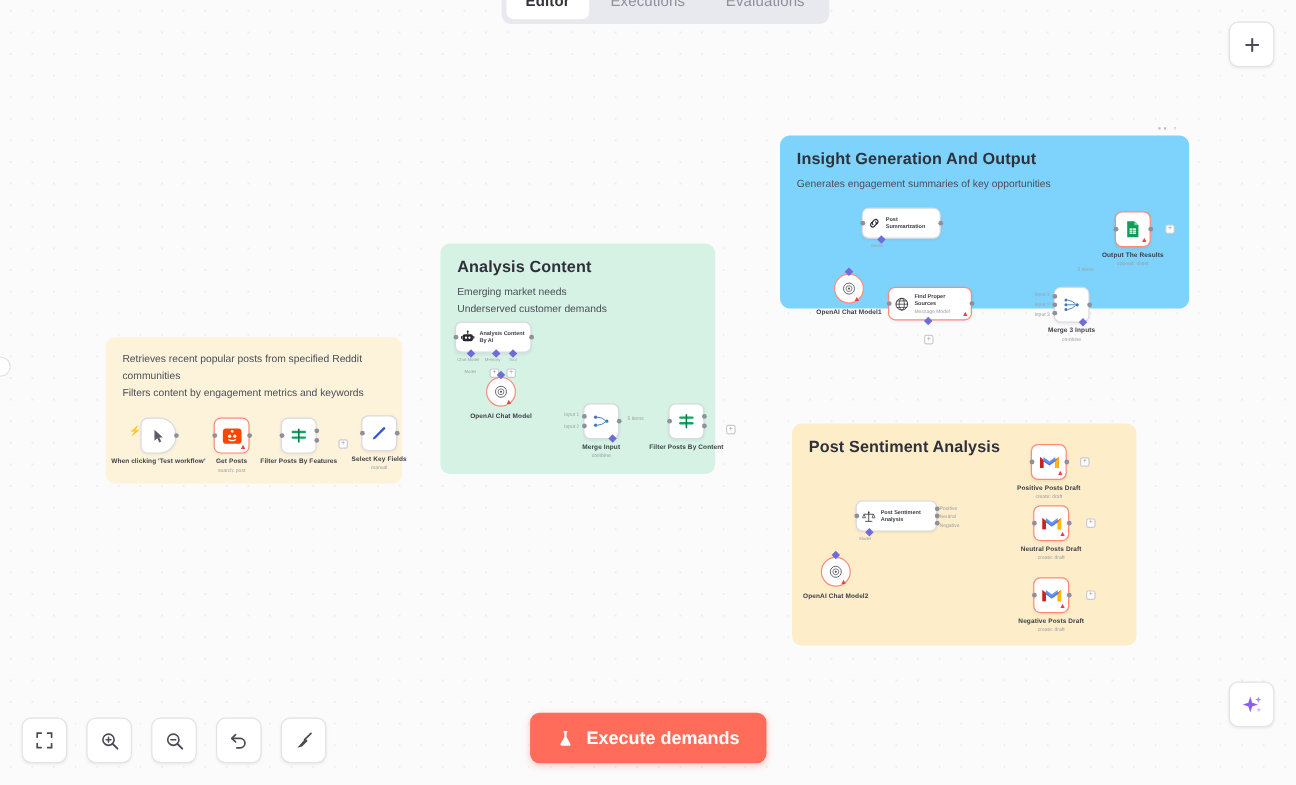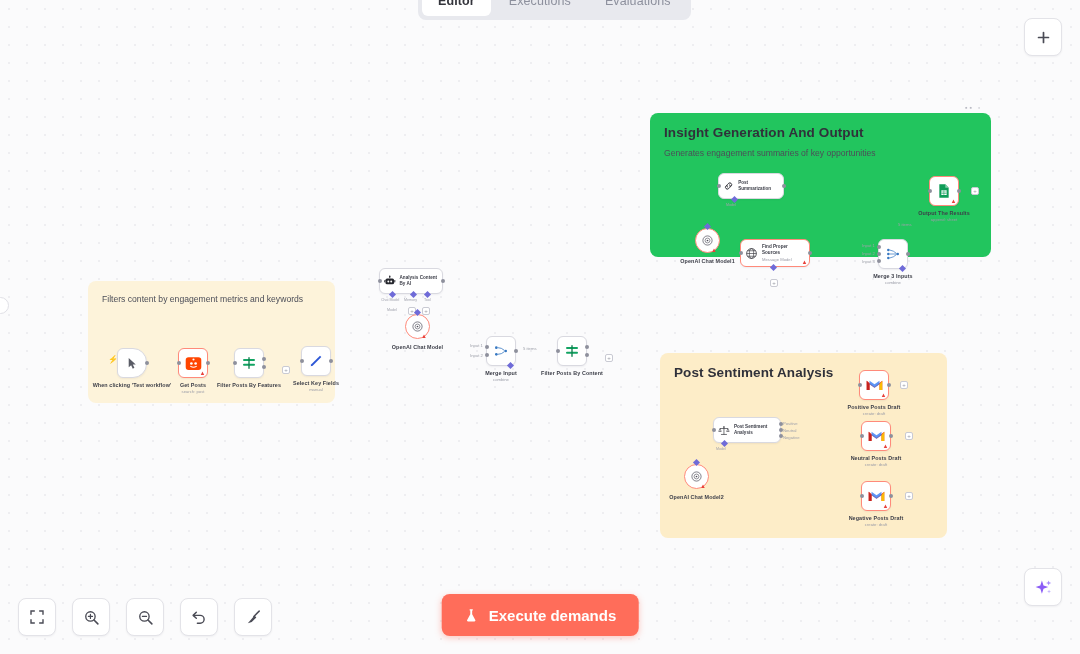--- a/index.html
+++ b/index.html
@@ -66,21 +66,21 @@
 
   
   .group {
     position: absolute; border-radius: 8px; padding: 12px 14px;
   }
   .group-title { font-size: 13.5px; font-weight: 600; color: #30313a; margin-bottom: 7px; letter-spacing:.1px;}
   .group-line { font-size: 8.6px; color: #4c4e58; line-height: 1.62; }
 
   #group-data    { left: 88px;  top: 281px; width: 247px; height: 122px; background: #fdf3da; }
   #group-analysis{ left: 367px; top: 203px; width: 229px; height: 192px; background: #d6f2e4; }
-  #group-insight { left: 650px; top: 113px; width: 341px; height: 144px; background: #22c55e; }
+  #group-insight { left: 650px; top: 113px; width: 341px; height: 144px; background: #7dd3fc; }
   #group-senti   { left: 660px; top: 353px; width: 287px; height: 185px; background: #fdedc8; }
 
   
   #edges { position: absolute; inset: 0; pointer-events: none; z-index: 5; }
 
   
   .node { position: absolute; z-index: 10; }
   .node-box {
     background: #fff; border: 1px solid #d9d9e0; border-radius: 6px;
     display: flex; align-items: center; justify-content: center;
@@ -123,23 +123,29 @@
   }
   .group-ctl { position: absolute; font-size: 7px; color: #b9bac4; letter-spacing: 2px; }
 </style>
 </head>
 <body>
 
 <div id="canvas">
   <div class="grid-bg"></div>
 
   <div class="group" id="group-data">
+    <div class="group-line">Retrieves recent popular posts from specified Reddit communities</div>
     <div class="group-line">Filters content by engagement metrics and keywords</div>
   </div>
 
+  <div class="group" id="group-analysis">
+    <div class="group-title">Analysis Content</div>
+    <div class="group-line">Emerging market needs</div>
+    <div class="group-line">Underserved customer demands</div>
+  </div>
 
   <div class="group" id="group-insight">
     <div class="group-title">Insight Generation And Output</div>
     <div class="group-line">Generates engagement summaries of key opportunities</div>
   </div>
   <div class="group-ctl" style="left:965px; top:104px;">▪▪ ▫</div>
 
   <div class="group" id="group-senti">
     <div class="group-title">Post Sentiment Analysis</div>
   </div>

